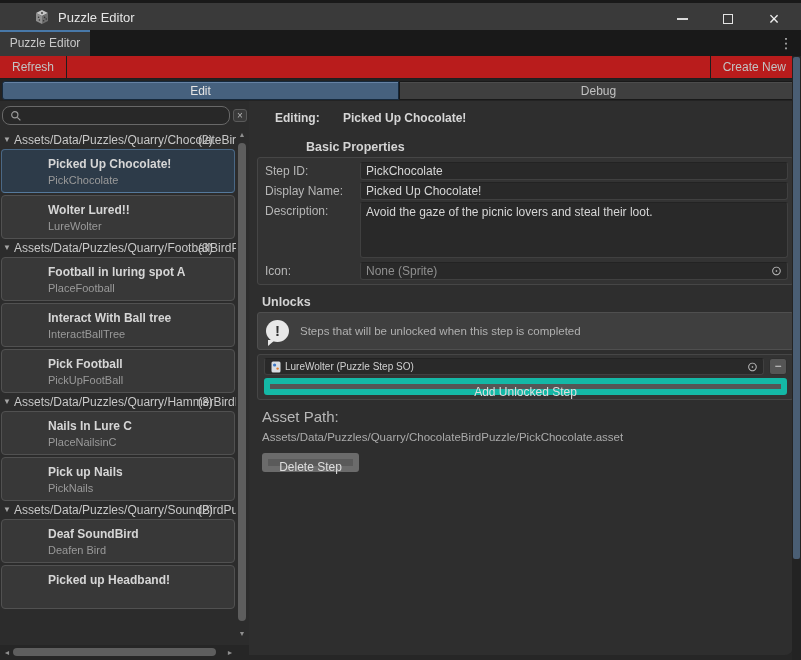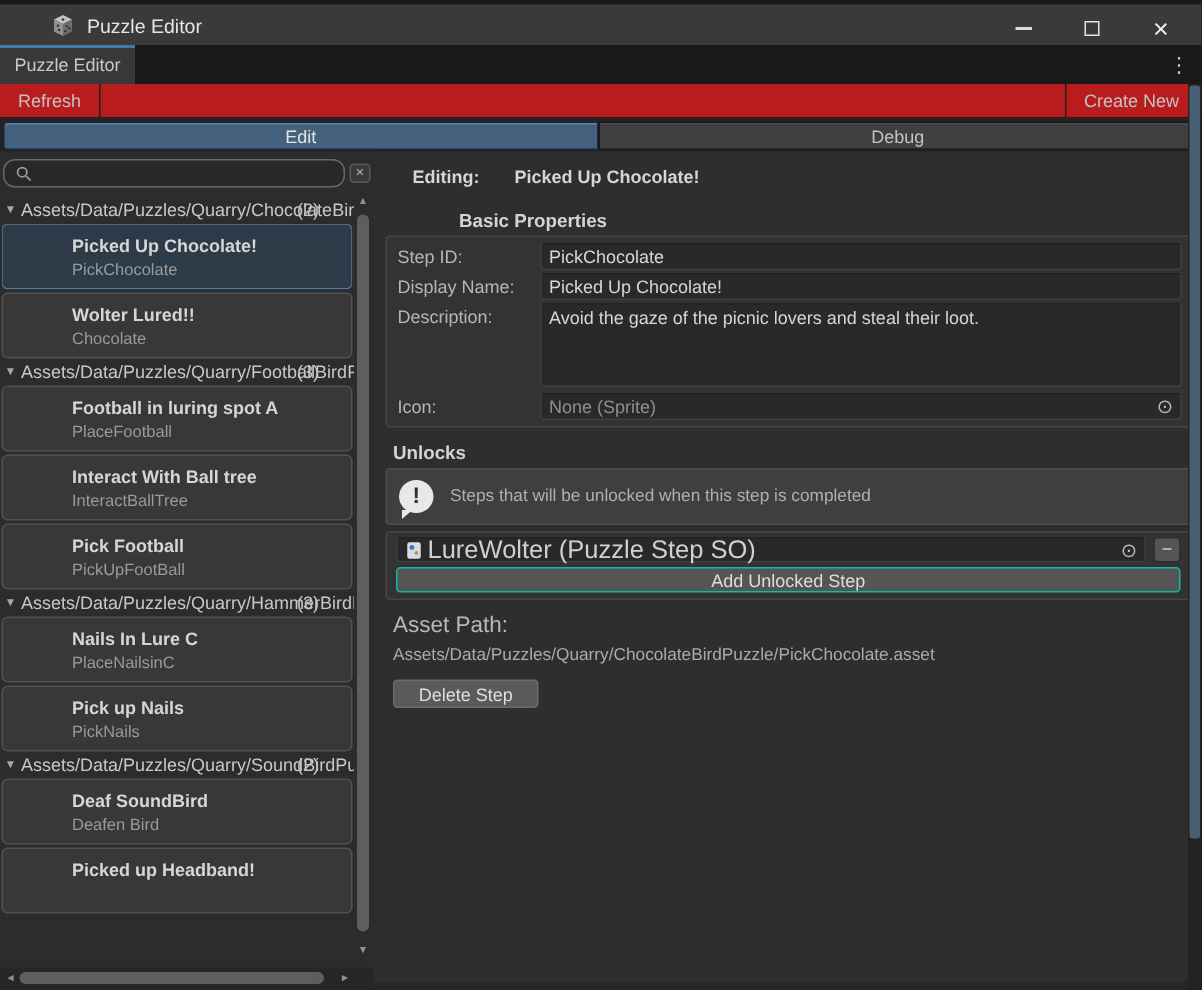--- a/index.html
+++ b/index.html
@@ -97,24 +97,24 @@
   .info-icon::after{content:"";position:absolute;left:2px;bottom:-4px;width:0;height:0;
     border-left:7px solid #e8e8e8;border-bottom:6px solid transparent;}
   .bang{font-weight:bold;font-size:15px;color:#303030;line-height:22px;}
   .help-text{font-size:11.5px;color:#b0b0b0;}
 
   .unlock-box{position:absolute;left:8px;top:253px;width:537px;height:46px;background:#333333;
     border:1px solid #464646;border-radius:3px;padding:3px 6px;}
   .unlock-row{display:flex;gap:5px;height:17px;margin-bottom:3px;}
   .objfield.entry{height:17px;}
   .so-icon{flex:none;width:12px;height:12px;margin-right:3px;}
-  .obj-label{flex:1;color:#d0d0d0;font-size:17px;}
+  .obj-label{flex:1;color:#d0d0d0;font-size:10px;}
   .minus-btn{flex:none;width:18px;height:17px;background:#555555;border:1px solid #2f2f2f;border-radius:3px;
     color:#dddddd;font-size:12px;line-height:13px;padding:0;}
-  .ubtn{background:#555555;border:1px solid #14b8a6;border-radius:3px;color:#dedede;font-size:12px;}
+  .ubtn{background:#555555;border:6px solid #14b8a6;border-radius:3px;color:#dedede;font-size:12px;}
   .ubtn.add{width:100%;height:17px;line-height:14px;}
   .ubtn.delete{position:absolute;left:13px;top:352px;width:97px;height:19px;background:#5a5a5a;border-color:#6b6b6b;}
 
   .asset-label{position:absolute;left:13px;top:307px;font-size:15px;color:#b8b8b8;}
   .asset-value{position:absolute;left:13px;top:330px;font-size:11.5px;color:#ababab;}
 
   
   .win-vscroll{position:absolute;left:792px;top:56px;width:9px;height:604px;background:#232323;}
   .win-vthumb{position:absolute;left:1px;top:1px;width:7px;height:502px;background:#4a5e74;border-radius:2px;}
 </style>
@@ -185,21 +185,21 @@
           <span class="fold">▼</span>
           <span class="gpath">Assets/Data/Puzzles/Quarry/ChocolateBirdPuzzle</span>
           <span class="gcount">(2)</span>
         </div>
         <div class="step-card selected">
           <div class="card-title">Picked Up Chocolate!</div>
           <div class="card-sub">PickChocolate</div>
         </div>
         <div class="step-card">
           <div class="card-title">Wolter Lured!!</div>
-          <div class="card-sub">Chocolate</div>
+          <div class="card-sub">LureWolter</div>
         </div>
         <div class="group-header">
           <span class="fold">▼</span>
           <span class="gpath">Assets/Data/Puzzles/Quarry/FootballBirdPuzzle</span>
           <span class="gcount">(3)</span>
         </div>
         <div class="step-card">
           <div class="card-title">Football in luring spot A</div>
           <div class="card-sub">PlaceFootball</div>
         </div>

